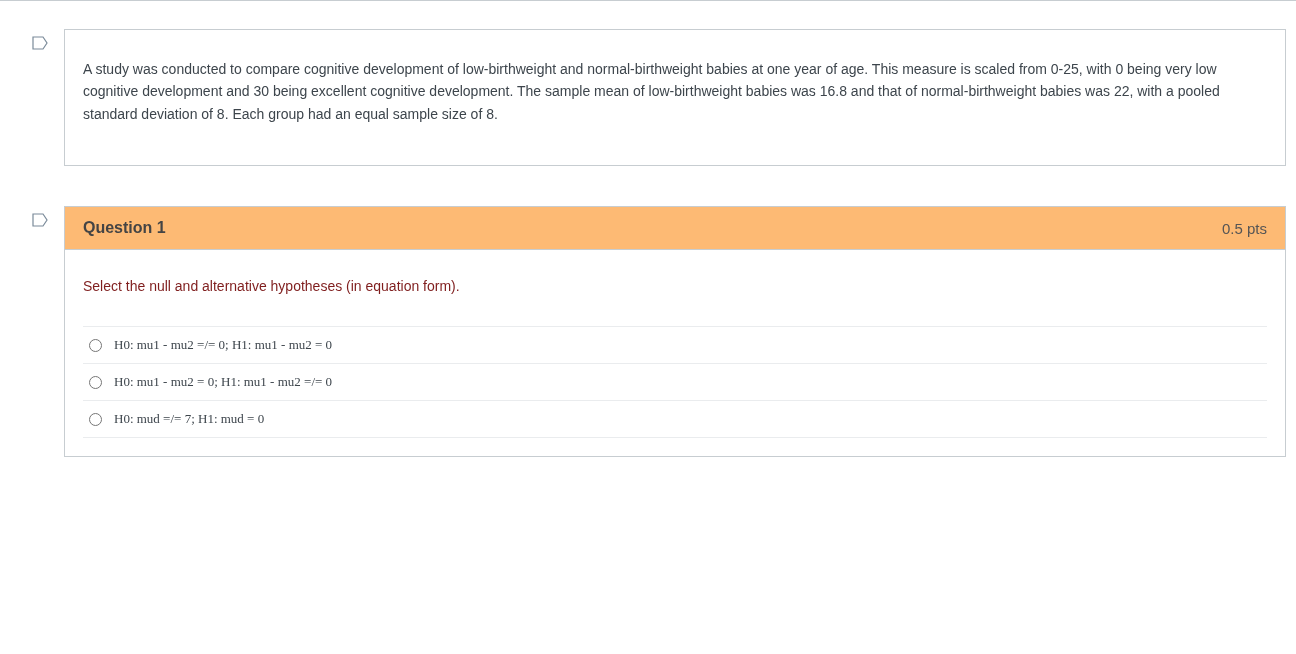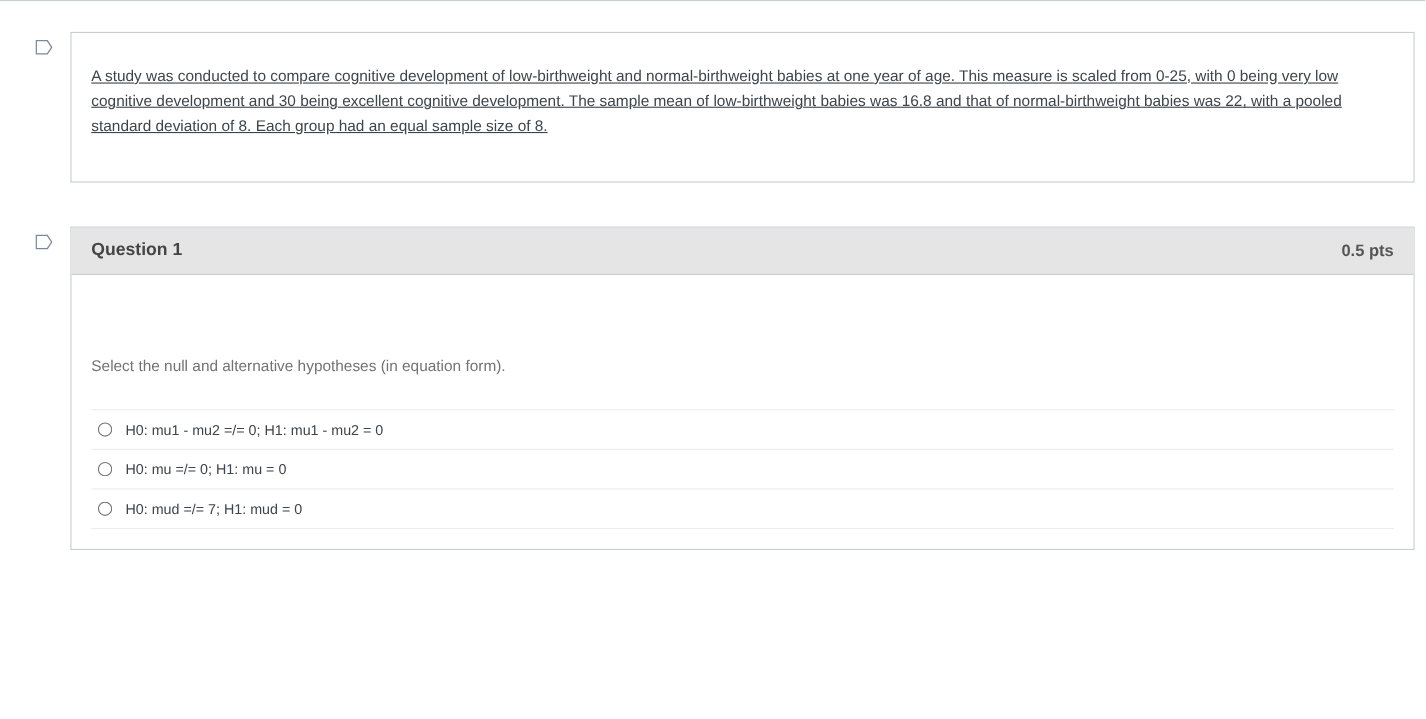--- a/index.html
+++ b/index.html
@@ -40,69 +40,68 @@
       width: 16px;
       height: 16px;
       display: block;
     }
     .info-box {
       flex: 1;
       border: 1px solid #c7cdd1;
       padding: 28px 18px 40px 18px;
       color: #3d454c;
       line-height: 1.6;
-      text-decoration: underline;
     }
     .question-box {
       flex: 1;
       border: 1px solid #c7cdd1;
     }
     .question-header {
       display: flex;
       justify-content: space-between;
       align-items: center;
       padding: 12px 18px;
-      background: #e5e5e5;
+      background: #fdba74;
       border-bottom: 1px solid #c7cdd1;
     }
     .question-title {
       font-size: 16px;
       font-weight: bold;
       color: #444;
     }
     .question-points {
       font-size: 15px;
-      font-weight: bold;
+      font-weight: normal;
       color: #555;
     }
     .question-body {
       padding: 28px 18px 18px 18px;
     }
     .question-prompt {
-      color: #737373;
+      color: #7f1d1d;
       margin-bottom: 32px;
-      margin-top: 46px;
     }
     .answer-list {
       border-top: 1px solid #eaecee;
     }
     .answer-option {
       display: flex;
       align-items: center;
       padding: 10px 6px;
       border-bottom: 1px solid #eaecee;
       cursor: pointer;
     }
     .answer-option input[type="radio"] {
       margin-right: 12px;
       cursor: pointer;
     }
     .answer-option span {
       font-size: 13px;
       color: #3d454c;
+      font-family: Liberation Serif, serif;
     }
   </style>
 </head>
 <body>
 
 <div class="top-border"></div>
 
 <div class="content-wrapper">
 
   <div class="block-row">
@@ -129,21 +128,21 @@
       </div>
       <div class="question-body">
         <div class="question-prompt">Select the null and alternative hypotheses (in equation form).</div>
         <div class="answer-list">
           <label class="answer-option">
             <input type="radio" name="q1" style="">
             <span>H0: mu1 - mu2 =/= 0; H1: mu1 - mu2 = 0</span>
           </label>
           <label class="answer-option">
             <input type="radio" name="q1" style="">
-            <span>H0: mu =/= 0; H1: mu = 0</span>
+            <span>H0: mu1 - mu2 = 0; H1: mu1 - mu2 =/= 0</span>
           </label>
           <label class="answer-option">
             <input type="radio" name="q1" style="">
             <span>H0: mud =/= 7; H1: mud = 0</span>
           </label>
         </div>
       </div>
     </div>
   </div>
 

